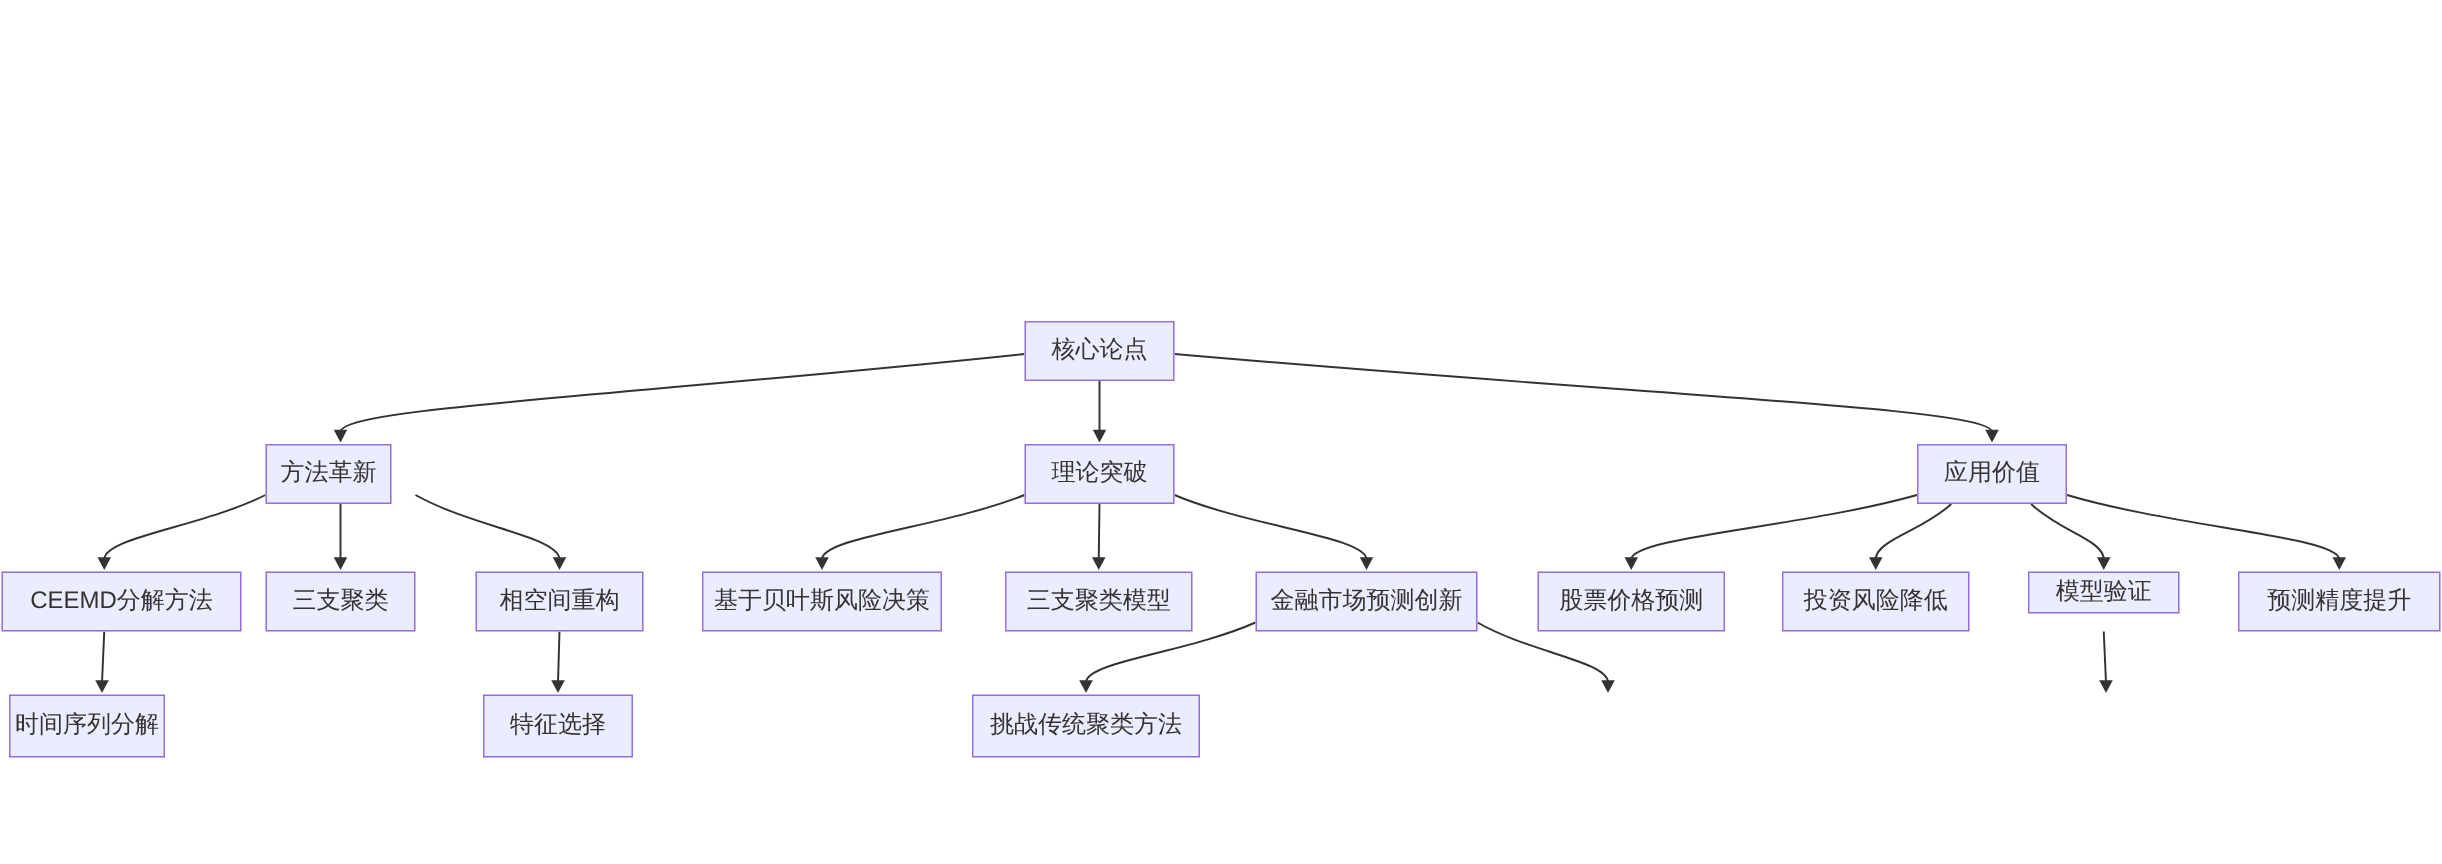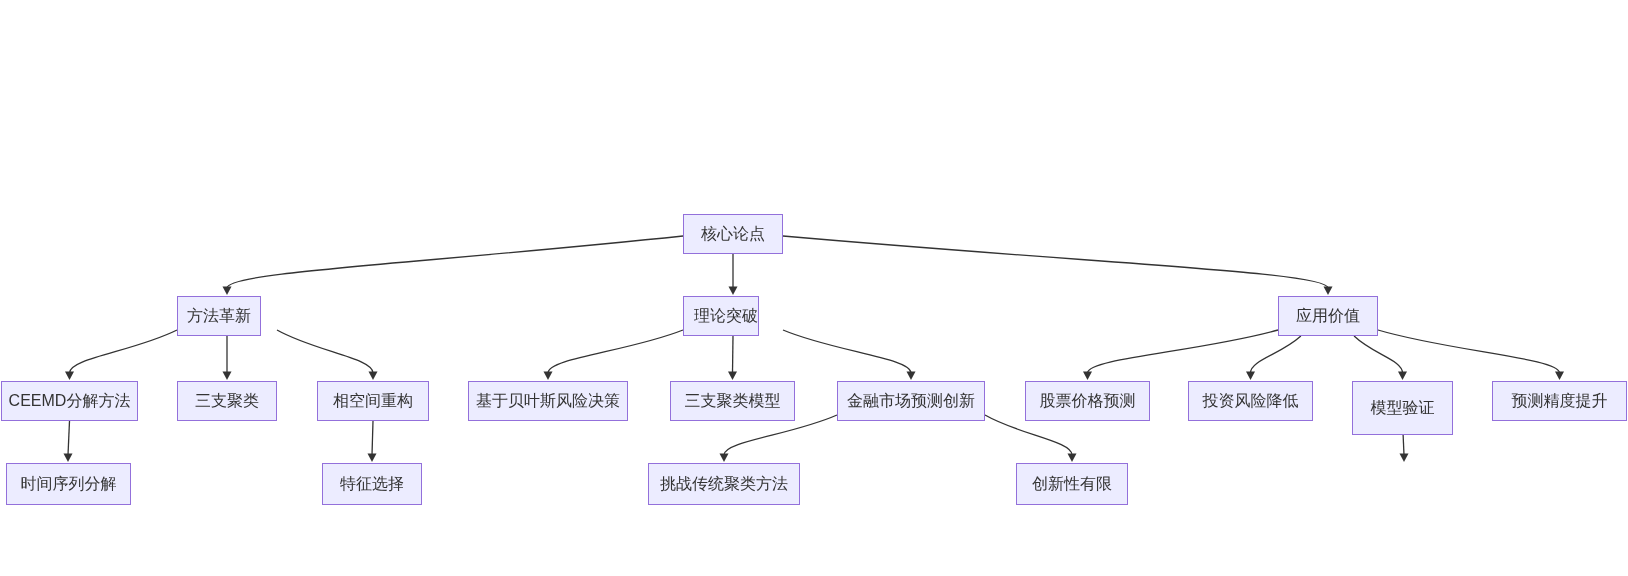--- a/index.html
+++ b/index.html
@@ -81,27 +81,27 @@
       <path d="M 1402.5 421 L 1404 455" fill="none" stroke="#333333" stroke-width="1.3"></path>
       <polygon points="1399.5,453.5 1408.5,453.5 1404,462" fill="#333333"></polygon>
     </svg>
   <div id="node-layer">
       <div class="node" style="left: 683px; top: 214px; width: 100px; height: 40px;">
         <span>核心论点</span>
       </div>
       <div class="node" style="left: 177px; top: 296px; width: 84px; height: 40px;">
         <span>方法革新</span>
       </div>
-      <div class="node" style="left: 683px; top: 296px; width: 76px; height: 40px; justify-content: flex-end;">
+      <div class="node" style="left: 683px; top: 296px; width: 100px; height: 40px;">
         <span>理论突破</span>
       </div>
       <div class="node" style="left: 1278px; top: 296px; width: 100px; height: 40px;">
         <span>应用价值</span>
       </div>
-      <div class="node" style="left: 1px; top: 381px; width: 137px; height: 40px;">
+      <div class="node" style="left: 1px; top: 381px; width: 160px; height: 40px;">
         <span>CEEMD分解方法</span>
       </div>
       <div class="node" style="left: 177px; top: 381px; width: 100px; height: 40px;">
         <span>三支聚类</span>
       </div>
       <div class="node" style="left: 317px; top: 381px; width: 112px; height: 40px;">
         <span>相空间重构</span>
       </div>
       <div class="node" style="left: 468px; top: 381px; width: 160px; height: 40px;">
         <span>基于贝叶斯风险决策</span>
@@ -111,32 +111,29 @@
       </div>
       <div class="node" style="left: 837px; top: 381px; width: 148px; height: 40px;">
         <span>金融市场预测创新</span>
       </div>
       <div class="node" style="left: 1025px; top: 381px; width: 125px; height: 40px;">
         <span>股票价格预测</span>
       </div>
       <div class="node" style="left: 1188px; top: 381px; width: 125px; height: 40px; align-items: center;">
         <span>投资风险降低</span>
       </div>
-      <div class="node" style="left: 1352px; top: 381px; width: 101px; height: 54px; text-align: right;">
+      <div class="node" style="left: 1352px; top: 381px; width: 101px; height: 28px; text-align: right;">
         <span>模型验证</span>
       </div>
       <div class="node" style="left: 1492px; top: 381px; width: 135px; height: 40px;">
         <span>预测精度提升</span>
       </div>
-      <div class="node" style="left: 6px; top: 463px; width: 125px; height: 42px;">
+      <div class="node" style="left: 6px; top: 463px; width: 104px; height: 42px;">
         <span>时间序列分解</span>
       </div>
       <div class="node" style="left: 322px; top: 463px; width: 100px; height: 42px;">
         <span>特征选择</span>
       </div>
       <div class="node" style="left: 648px; top: 463px; width: 152px; height: 42px;">
         <span>挑战传统聚类方法</span>
       </div>
-      <div class="node" style="left: 1016px; top: 463px; width: 112px; height: 42px;">
-        <span>创新性有限</span>
-      </div>
     </div>
 </div>
 
 </body></html>

